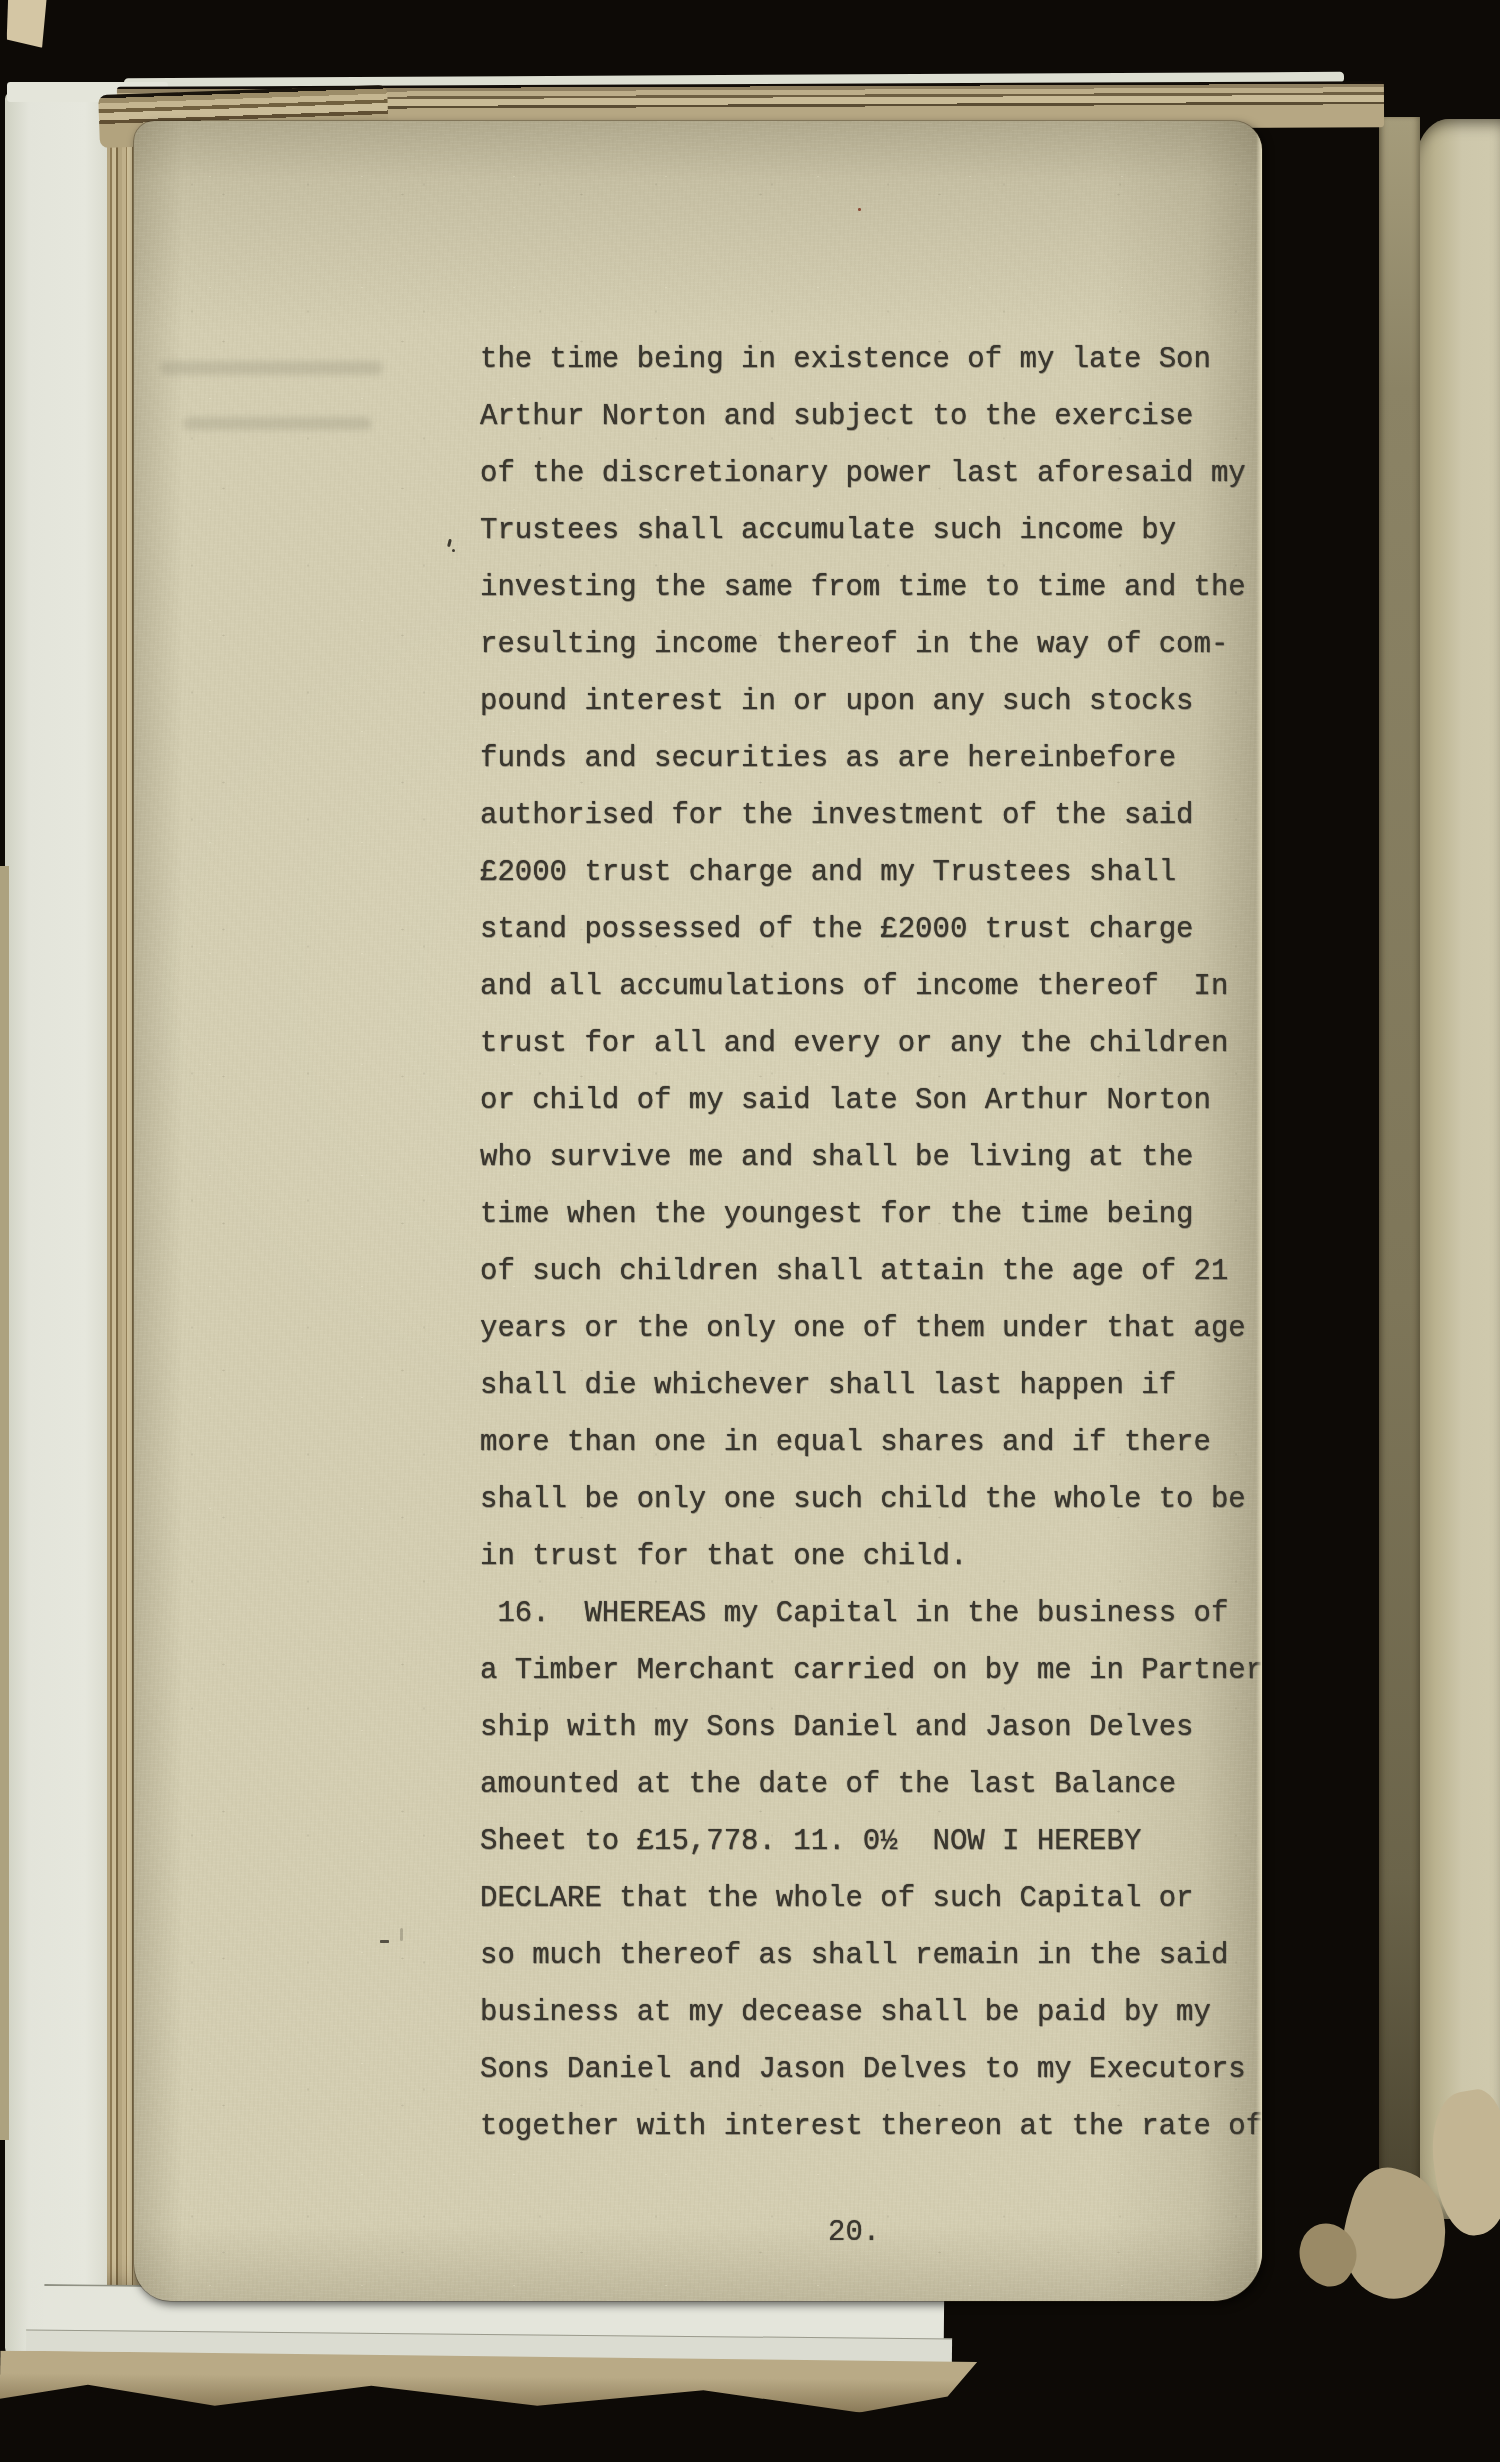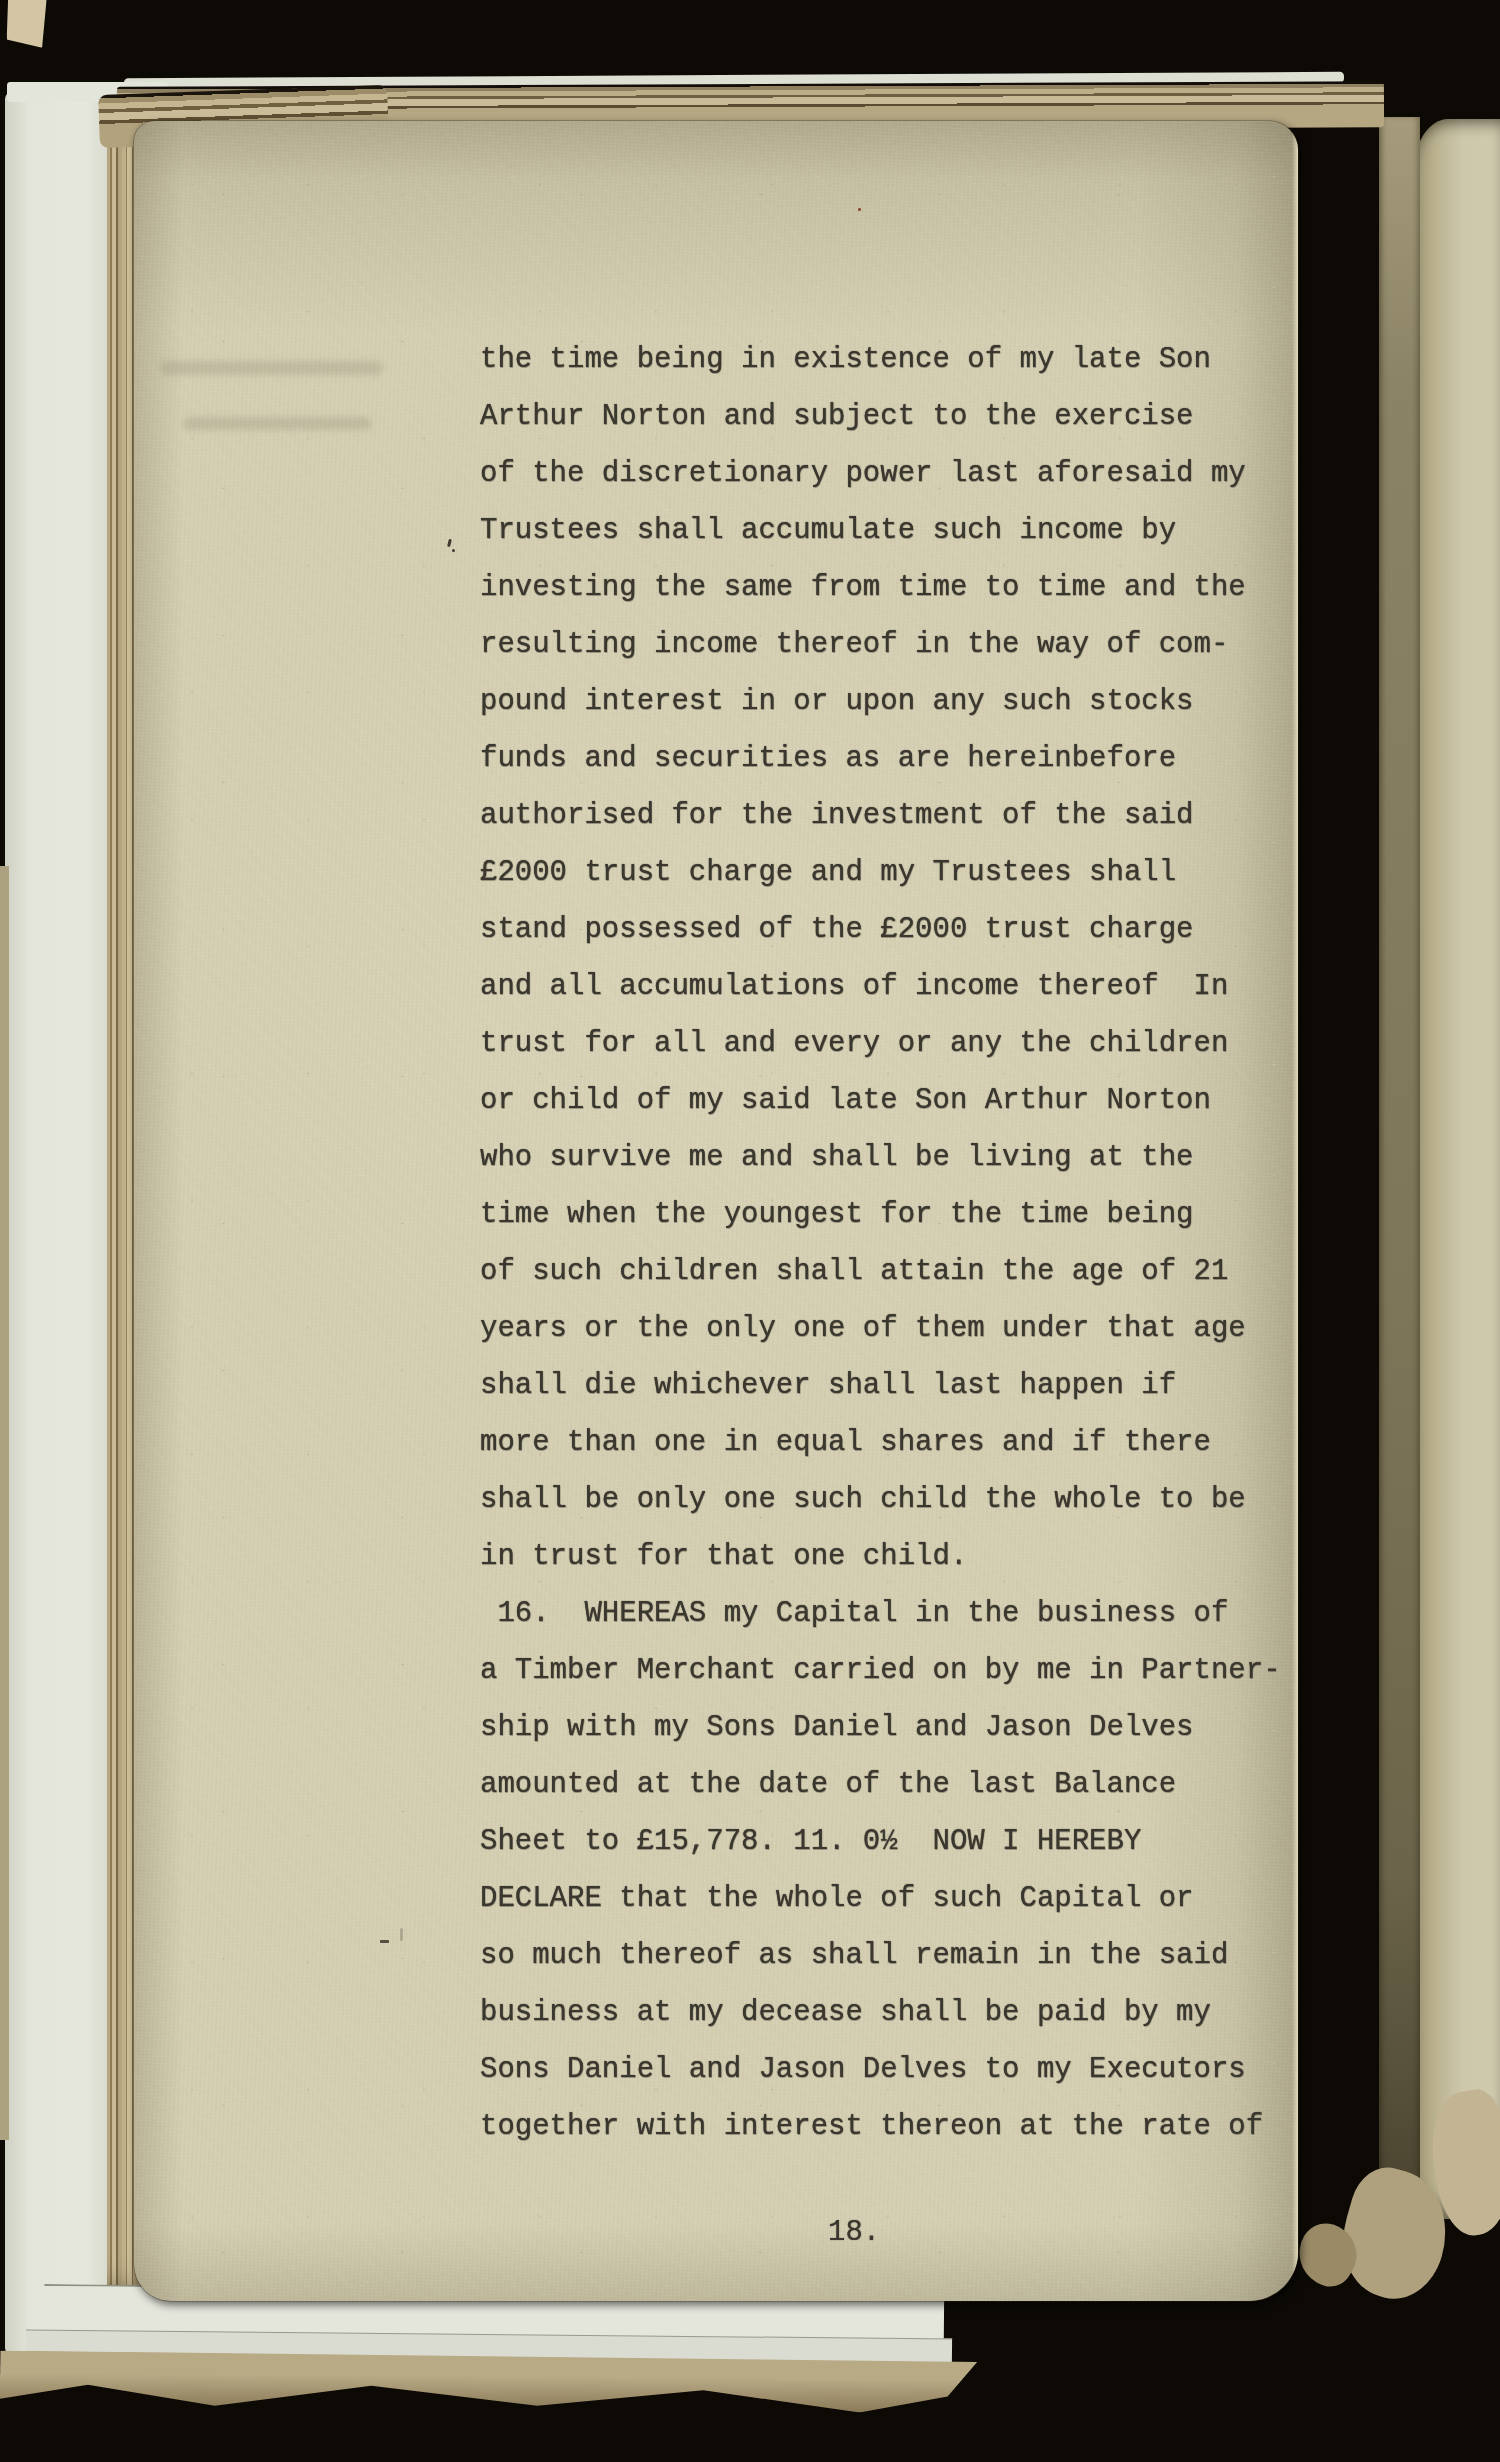--- a/index.html
+++ b/index.html
@@ -54,21 +54,21 @@
   
   .page{position:absolute;left:134px;top:121px;width:1128px;height:2180px;overflow:hidden;
     border-radius:20.4px 29px 49px 37px;
     background:
       radial-gradient(ellipse 764px 646px at 46% 40%, rgba(255,252,230,.10), transparent 70%),
       linear-gradient(180deg, rgba(94,84,58,.30) 0, rgba(94,84,58,.12) 59px, rgba(94,84,58,0) 212px),
       linear-gradient(90deg,  rgba(94,84,58,.22) 0, rgba(94,84,58,0) 49px),
       linear-gradient(270deg, rgba(80,72,48,.30) 0, rgba(84,76,50,.10) 63px, rgba(84,76,50,0) 161px),
       linear-gradient(0deg,   rgba(94,84,58,.18) 0, rgba(94,84,58,0) 76px),
       #d4ceb2;
-    box-shadow:0 0 0 0.8px rgba(55,45,28,.4), 2.5px 3.4px 8.5px rgba(0,0,0,.55);padding-left:36px;}
+    box-shadow:0 0 0 0.8px rgba(55,45,28,.4), 2.5px 3.4px 8.5px rgba(0,0,0,.55);}
   .grain{position:absolute;inset:0;pointer-events:none;
     background-image:
       radial-gradient(rgba(82,76,56,.16) 0.8px, transparent 1.4px),
       radial-gradient(rgba(82,76,56,.10) 0.8px, transparent 1.3px),
       radial-gradient(rgba(255,250,228,.22) 0.8px, transparent 1.2px),
       repeating-linear-gradient(93deg, rgba(120,110,82,.04) 0 1.7px, transparent 1.7px 4.2px),
       repeating-linear-gradient(2deg,  rgba(255,252,235,.05) 0 0.8px, transparent 0.8px 3.4px);
     background-size:179px 147px,116px 127px,152px 111px,auto,auto;}
   .page-right-rim{position:absolute;right:0;top:0;width:6px;height:100%;
     background:linear-gradient(90deg,rgba(0,0,0,0),#e2dbbe);}
@@ -127,19 +127,19 @@
     <div class="speck s2"></div>
     <div class="speck s3"></div>
     <div class="speck s4"></div>
     <div class="speck s5"></div>
     <div class="speck s6"></div>
     <div class="speck s7"></div>
     <div class="speck s8"></div>
 
     <div class="textblock"><div class="tline">the time being in existence of my late Son</div><div class="tline">Arthur Norton and subject to the exercise</div><div class="tline">of the discretionary power last aforesaid my</div><div class="tline">Trustees shall accumulate such income by</div><div class="tline">investing the same from time to time and the</div><div class="tline">resulting income thereof in the way of com-</div><div class="tline">pound interest in or upon any such stocks</div><div class="tline">funds and securities as are hereinbefore</div><div class="tline">authorised for the investment of the said</div><div class="tline">£2000 trust charge and my Trustees shall</div><div class="tline">stand possessed of the £2000 trust charge</div><div class="tline">and all accumulations of income thereof  In</div><div class="tline">trust for all and every or any the children</div><div class="tline">or child of my said late Son Arthur Norton</div><div class="tline">who survive me and shall be living at the</div><div class="tline">time when the youngest for the time being</div><div class="tline">of such children shall attain the age of 21</div><div class="tline">years or the only one of them under that age</div><div class="tline">shall die whichever shall last happen if</div><div class="tline">more than one in equal shares and if there</div><div class="tline">shall be only one such child the whole to be</div><div class="tline">in trust for that one child.</div><div class="tline"> 16.  WHEREAS my Capital in the business of</div><div class="tline">a Timber Merchant carried on by me in Partner-</div><div class="tline">ship with my Sons Daniel and Jason Delves</div><div class="tline">amounted at the date of the last Balance</div><div class="tline">Sheet to £15,778. 11. 0½  NOW I HEREBY</div><div class="tline">DECLARE that the whole of such Capital or</div><div class="tline">so much thereof as shall remain in the said</div><div class="tline">business at my decease shall be paid by my</div><div class="tline">Sons Daniel and Jason Delves to my Executors</div><div class="tline">together with interest thereon at the rate of</div></div>
 
-    <div class="page-number">18.</div>
+    <div class="page-number">20.</div>
 
     <div class="page-right-rim"></div>
   </div>
 
 </div>
 
 
 </body></html>

